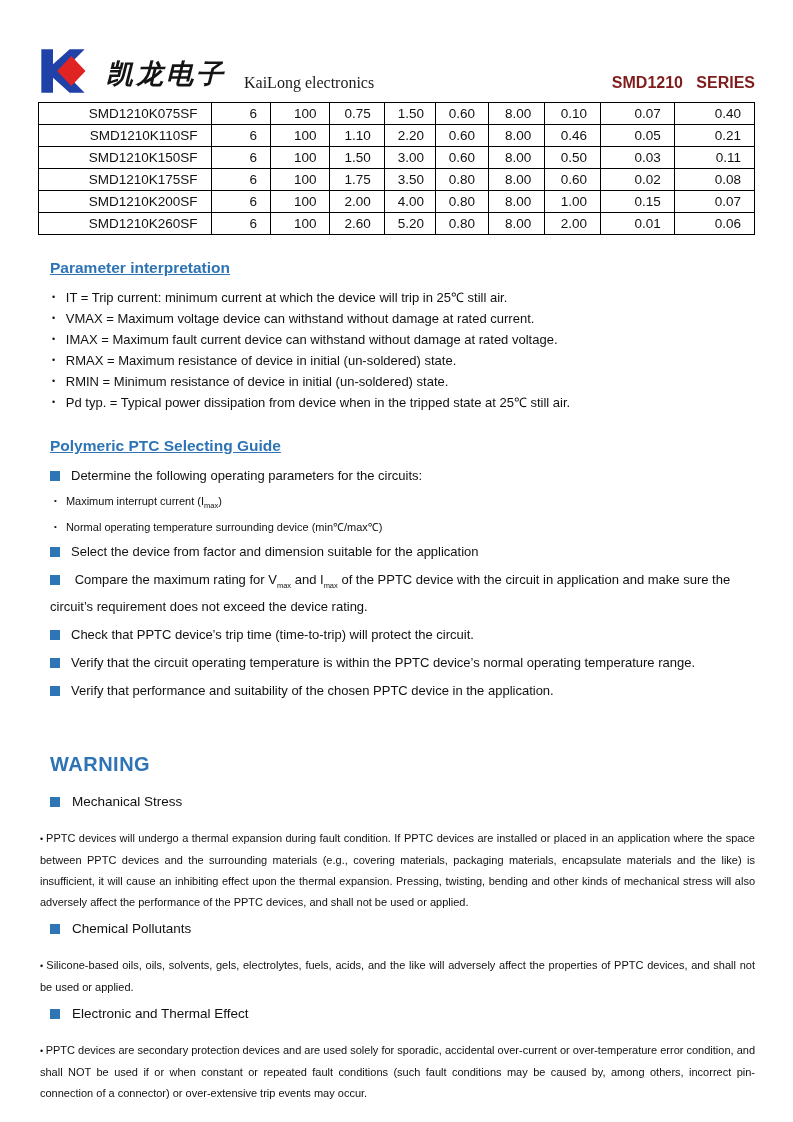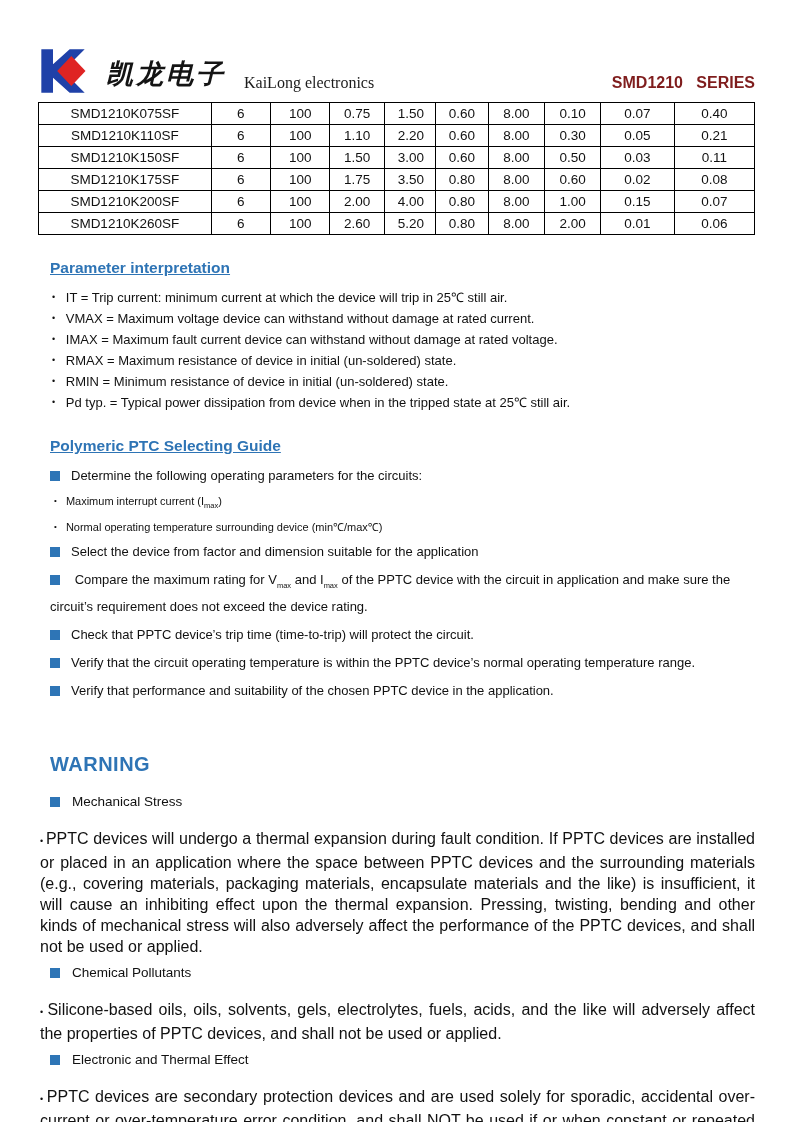--- a/index.html
+++ b/index.html
@@ -18,21 +18,21 @@
   .logo-cn{font-size:27px;font-weight:bold;font-style:italic;color:#141414;
     letter-spacing:3px;line-height:1;padding-bottom:8px;}
   .logo-en{font-family:"Liberation Serif", serif;font-size:16px;color:#1c1c1c;
     padding-bottom:4px;}
   .series-title{font-size:16px;font-weight:bold;color:#7f1d1d;white-space:pre;
     padding-bottom:4px;}
 
   
   table.ratings{border-collapse:collapse;width:717px;margin:0 38px;
     table-layout:fixed;}
-  table.ratings td{border:1px solid #000;text-align:center;
+  table.ratings td{border:1px solid #000;text-align:right;
     font-size:13.5px;height:21px;padding:0 13px;white-space:nowrap;
     overflow:hidden;}
 
   
   .section-title{font-size:15.5px;font-weight:bold;color:#2E74B5;
     margin:24px 0 10px 12px;text-decoration:underline;}
   .dotline{font-size:13px;line-height:21px;margin:0 0 0 14px;padding:0;}
   .dotline::before{content:"•";font-size:9px;vertical-align:2px;
     margin-right:7px;}
   .params .dotline{margin-bottom:0;}
@@ -45,21 +45,21 @@
     margin-right:6px;}
   .gbullet sub, .sqline sub{font-size:7.5px;}
   .sq-wrap{margin-right:2px;margin-top:24px;}
 
   
   .warning-title{font-size:20px;font-weight:bold;color:#2E74B5;
     margin:52px 0 16px 12px;letter-spacing:0.5px;}
   .wheading{font-size:13.5px;line-height:20px;margin:6px 0 5px 12px;}
   .wheading::before{content:"";display:inline-block;width:10px;height:10px;
     background:#2E75B6;margin-right:12px;vertical-align:-1px;}
-  .wpara{font-size:16px;line-height:21px;text-align:justify;
+  .wpara{font-size:11px;line-height:21px;text-align:justify;
     margin:16px 0 4px 2px;}
   .wpara::before{content:"•  ";font-size:9px;}
 </style>
 </head>
 <body>
 
 <div class="header">
   <div class="logo-group">
     <svg class="logo-icon" viewBox="0 0 60 56">
       <polygon points="4,2 18,2 18,20 38,2 56,2 30,28 56,54 38,54 18,36 18,54 4,54" fill="#1F41A8"></polygon>
@@ -98,21 +98,21 @@
       <td>0.40</td>
     </tr>
       <tr>
       <td>SMD1210K110SF</td>
       <td>6</td>
       <td>100</td>
       <td>1.10</td>
       <td>2.20</td>
       <td>0.60</td>
       <td>8.00</td>
-      <td>0.30</td>
+      <td>0.46</td>
       <td>0.05</td>
       <td>0.21</td>
     </tr>
       <tr>
       <td>SMD1210K150SF</td>
       <td>6</td>
       <td>100</td>
       <td>1.50</td>
       <td>3.00</td>
       <td>0.60</td>

